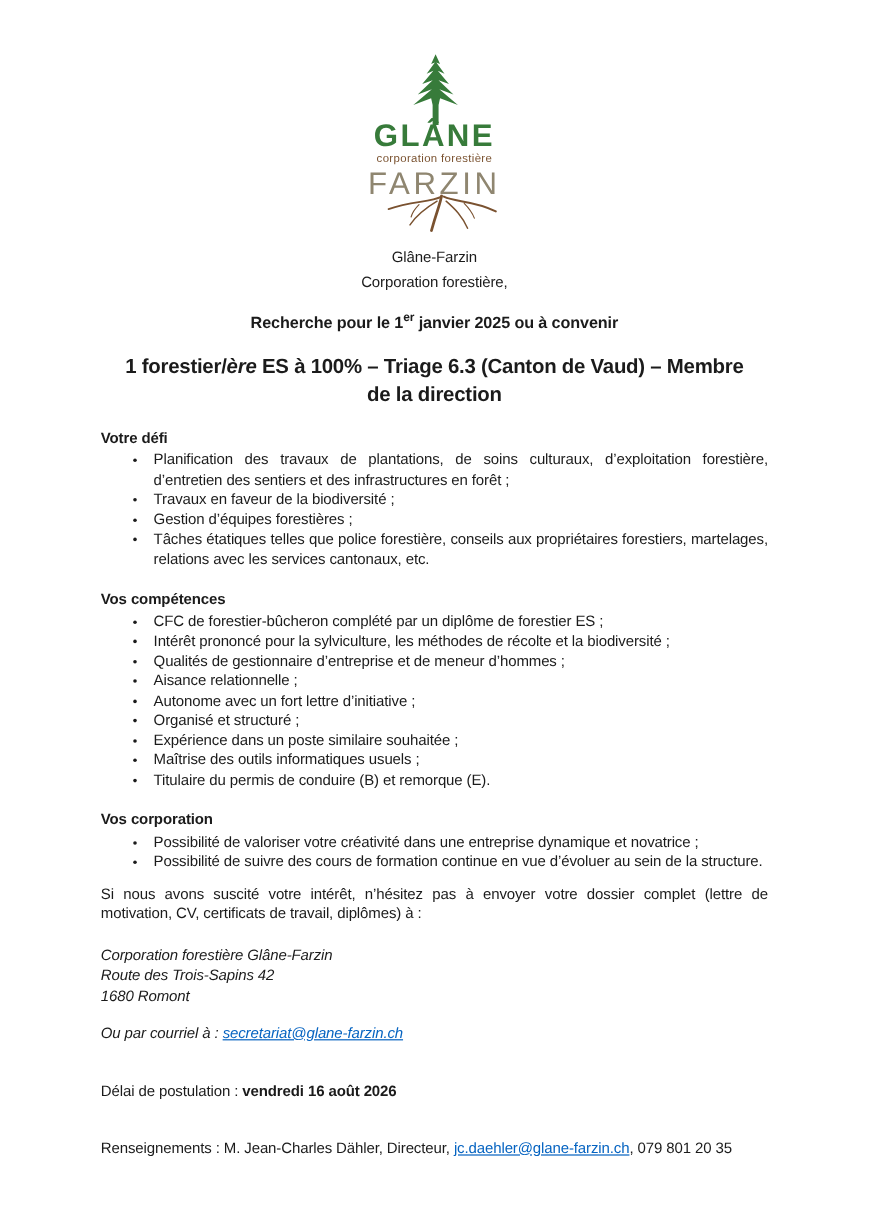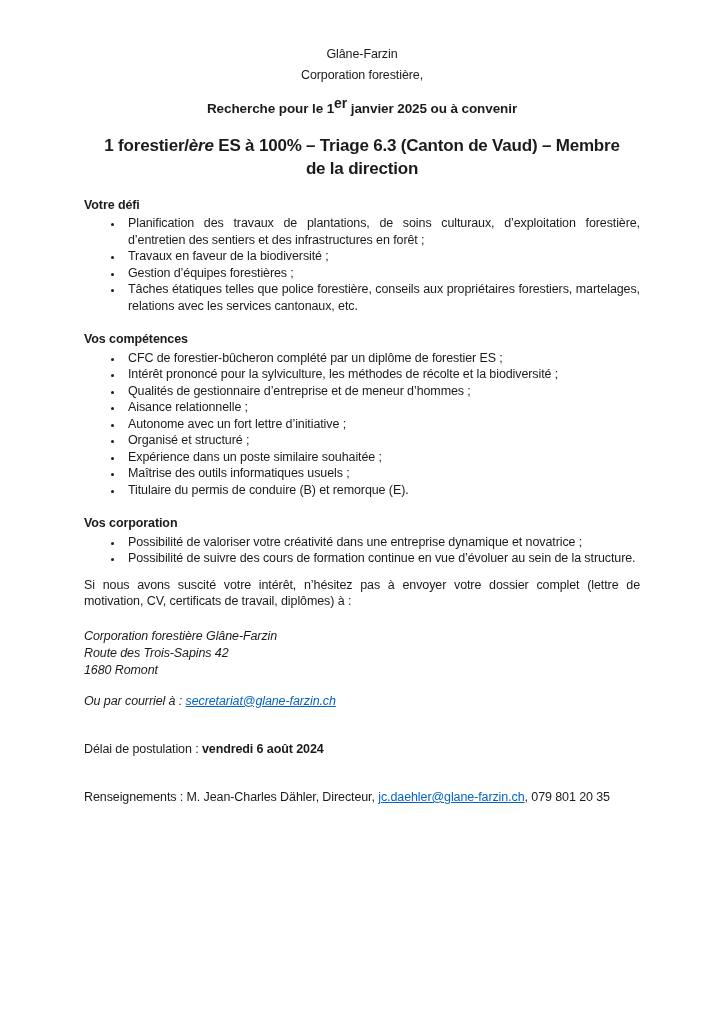--- a/index.html
+++ b/index.html
@@ -43,21 +43,21 @@
   .logo-farzin {
     position: absolute; top: 96px; left: 0; width: 124px;
     font-size: 26px; font-weight: 500; letter-spacing: 3px; line-height: 1;
     color: var(--logo_taupe); text-align: center; white-space: nowrap;
   }
   .logo-roots { position: absolute; left: 16px; top: 118px; width: 104px; height: 32px; color: var(--logo_brown); }
 
   
   .org-line { text-align: center; margin: 0; line-height: 1.65; }
   .recherche { text-align: center; font-weight: 700; font-size: 13.5px; margin: 15px 0 0; }
-  .recherche sup { font-size: 14px; vertical-align: super; line-height: 0; }
+  .recherche sup { font-size: 10px; vertical-align: super; line-height: 0; }
   .doc-title {
     margin: 17px -32px 0;
     text-align: center;
     font-size: 17px;
     font-weight: 700;
     line-height: 1.32;
     letter-spacing: -0.2px;
   }
   .doc-title .nowrap { white-space: nowrap; }
   .doc-title em { font-style: italic; margin-top: 48px; }
@@ -80,20 +80,39 @@
   .deadline-line { margin: 32px 0 0; }
   .deadline-line b { font-weight: 700; }
   .contact-line { margin: 31px 0 0; white-space: nowrap; }
   a.doc-link { color: var(--link); text-decoration: underline; cursor: pointer; }
 </style>
 </head>
 <body>
 
 <div class="page">
 
+  <div class="logo">
+    <svg class="logo-tree" viewBox="0 0 100 100" aria-hidden="true">
+      <path fill="currentColor" d="M50 2 L56 15 L51 13 L62 28 L53 24 L68 42 L54 37 L74 56 L55 49 L80 70 L56 61 L54 70 L54 97 L46 97 L46 70 L44 61 L20 70 L45 49 L26 56 L46 37 L32 42 L47 24 L38 28 L49 13 L44 15 Z"></path>
+    </svg>
+    <div class="logo-glane">GLÂNE</div>
+    <div class="logo-sub">corporation forestière</div>
+    <div class="logo-farzin">FARZIN</div>
+    <svg class="logo-roots" viewBox="0 0 100 34" aria-hidden="true">
+      <g fill="none" stroke="currentColor" stroke-linecap="round">
+        <path stroke-width="2.4" d="M50 1 C49 8 46 14 41 32"></path>
+        <path stroke-width="1.6" d="M50 2 C40 7 24 6 3 13"></path>
+        <path stroke-width="1.3" d="M46 6 C36 12 28 18 22 27"></path>
+        <path stroke-width="1.8" d="M52 2 C62 7 78 5 98 15"></path>
+        <path stroke-width="1.3" d="M54 6 C62 13 68 19 73 30"></path>
+        <path stroke-width="1" d="M30 9 C26 13 24 16 23 20"></path>
+        <path stroke-width="1" d="M70 8 C74 12 77 16 79 21"></path>
+      </g>
+    </svg>
+  </div>
 
   <p class="org-line">Glâne-Farzin</p>
   <p class="org-line">Corporation forestière,</p>
 
   <p class="recherche"><span>Recherche pour le 1</span><sup>er</sup><span> janvier 2025 ou à convenir</span></p>
 
   <h1 class="doc-title"><span class="nowrap"><span>1 forestier/</span><em>ère</em><span> ES à 100% – Triage 6.3 (Canton de Vaud) – Membre</span></span><br><span>de la direction</span></h1>
 
   <div class="section">
     <p class="section-heading">Votre défi</p>
@@ -131,17 +150,17 @@
   <p class="para">Si nous avons suscité votre intérêt, n’hésitez pas à envoyer votre dossier complet (lettre de motivation, CV, certificats de travail, diplômes) à :</p>
 
   <div class="address">
     <p>Corporation forestière Glâne-Farzin</p>
     <p>Route des Trois-Sapins 42</p>
     <p>1680 Romont</p>
   </div>
 
   <p class="email-line"><span>Ou par courriel à : </span><a class="doc-link" href="#">secretariat@glane-farzin.ch</a></p>
 
-  <p class="deadline-line"><span>Délai de postulation : </span><b>vendredi 6 août 2024</b></p>
+  <p class="deadline-line"><span>Délai de postulation : </span><b>vendredi 16 août 2026</b></p>
 
   <p class="contact-line"><span>Renseignements : M. Jean-Charles Dähler, Directeur, </span><a class="doc-link" href="#">jc.daehler@glane-farzin.ch</a><span>, 079 801 20 35</span></p>
 
 </div>
 
 </body></html>

